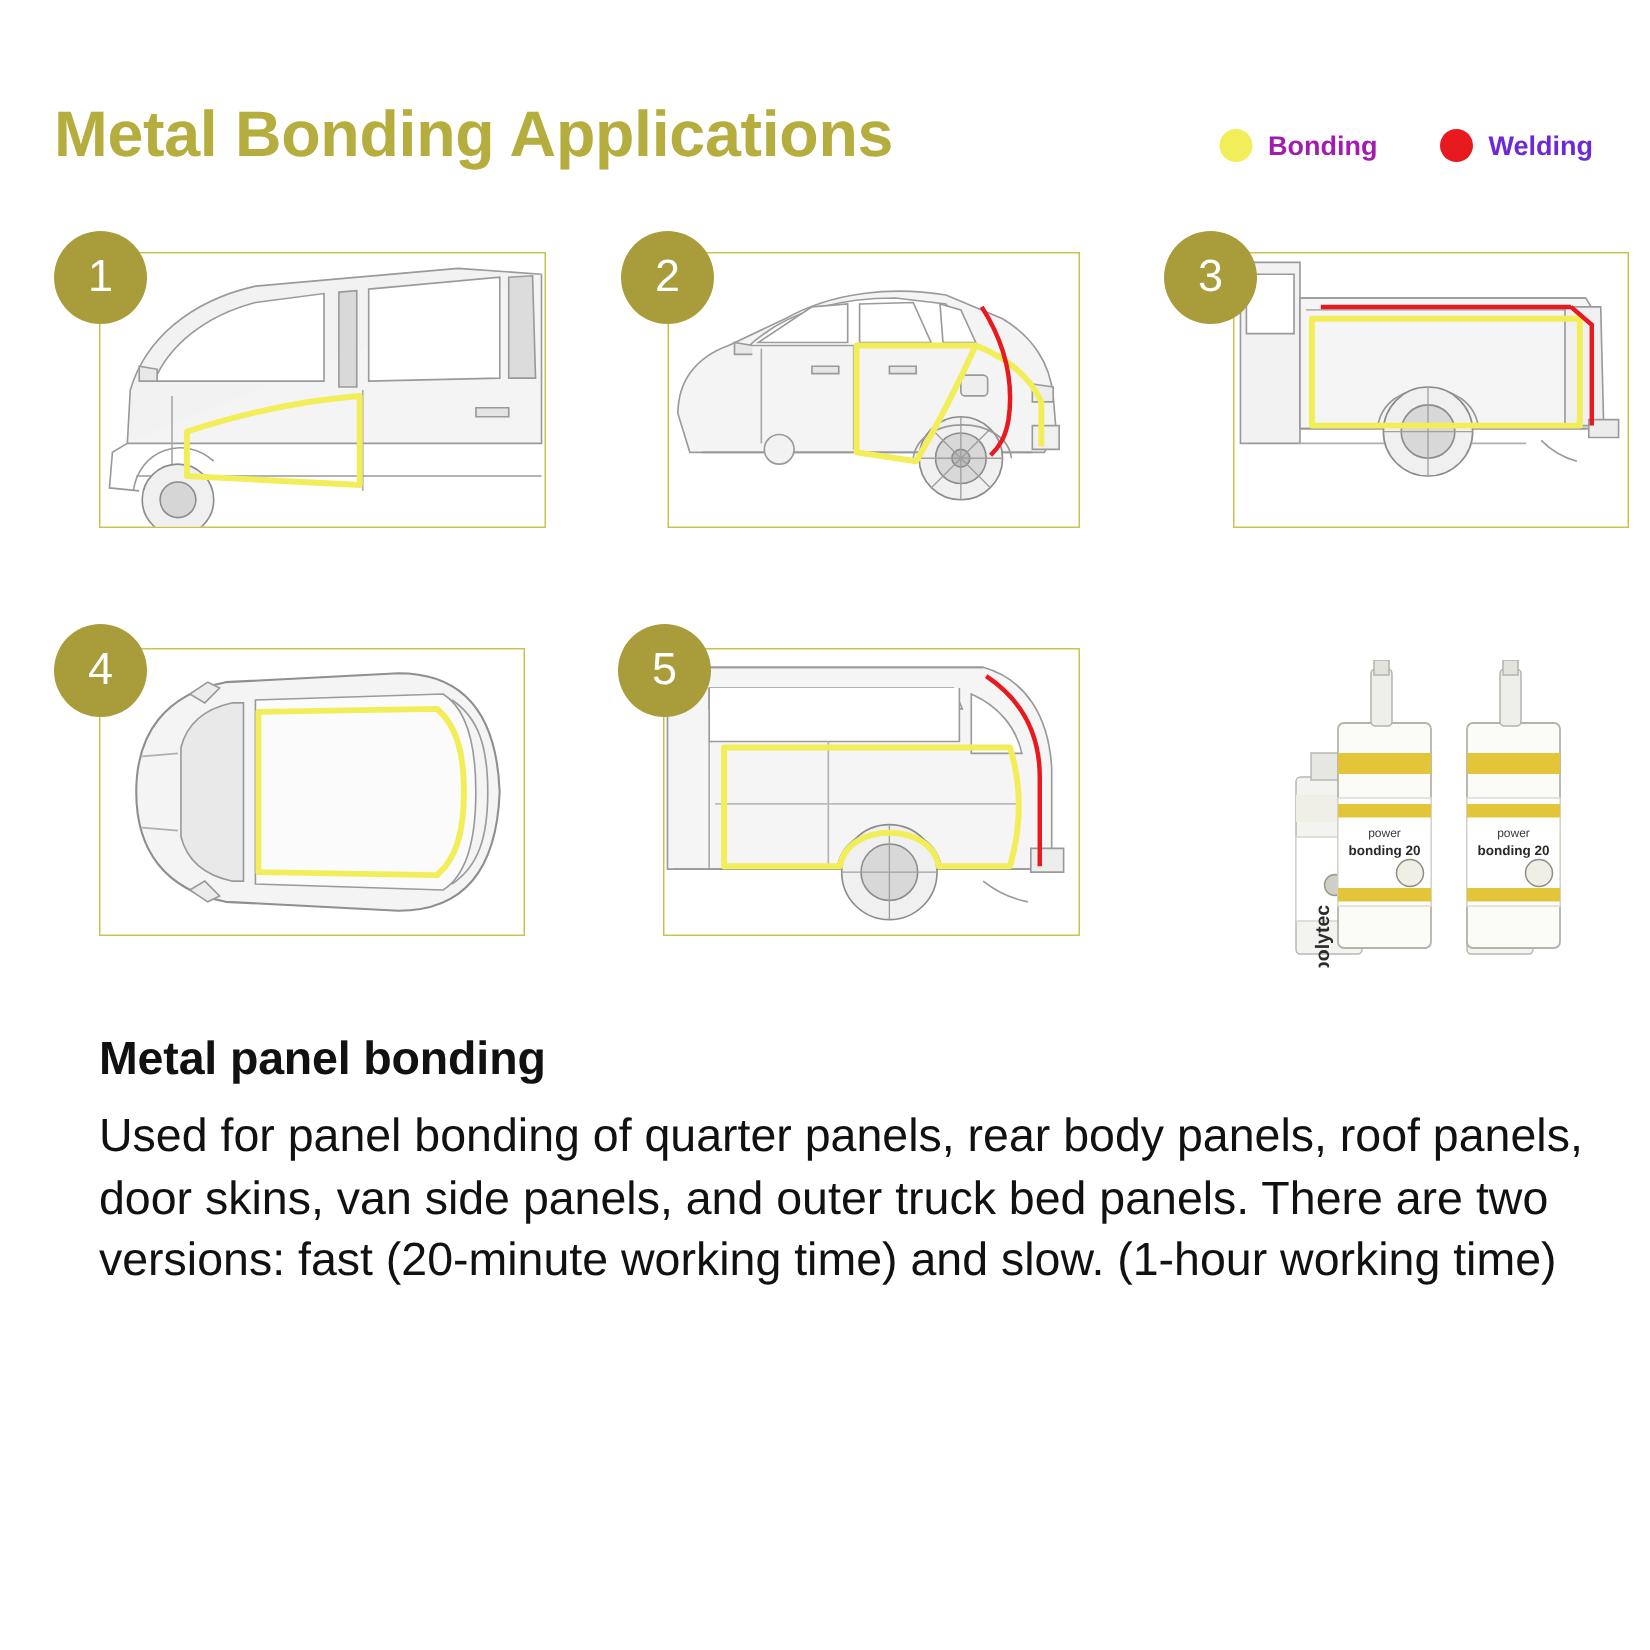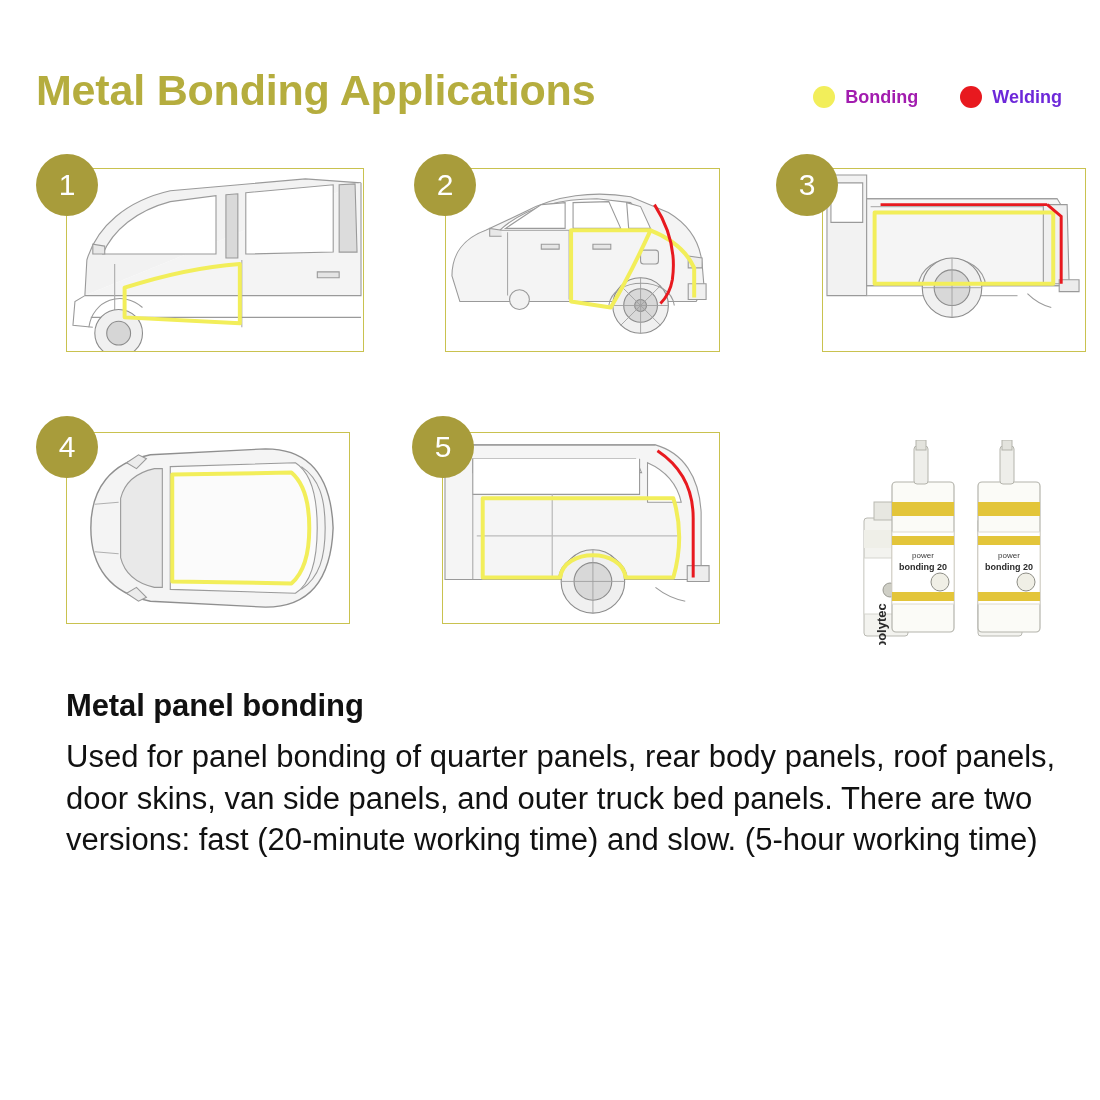--- a/index.html
+++ b/index.html
@@ -383,16 +383,16 @@
         <text x="181" y="130" font-family="Liberation Sans, sans-serif" font-size="9" font-weight="700" fill="#2b2b2b" text-anchor="middle">bonding 20</text>
         <circle cx="198" cy="142" r="9" fill="#f0efe6" stroke="#8e8e86"></circle>
         <rect x="172" y="6" width="14" height="38" rx="3" fill="#eeeeea" stroke="#b4b4ac"></rect>
         <rect x="174" y="0" width="10" height="10" fill="#e3e3dd" stroke="#b4b4ac"></rect>
       </g>
     </svg>
   </div>
 
   <div class="body-copy">
     <h2 class="copy-heading">Metal panel bonding</h2>
-    <p class="copy-paragraph">Used for panel bonding of quarter panels, rear body panels, roof panels, door skins, van side panels, and outer truck bed panels. There are two versions: fast (20-minute working time) and slow. (5-hour working time)</p>
+    <p class="copy-paragraph">Used for panel bonding of quarter panels, rear body panels, roof panels, door skins, van side panels, and outer truck bed panels. There are two versions: fast (20-minute working time) and slow. (1-hour working time)</p>
   </div>
 
 </div>
 
 </body></html>

